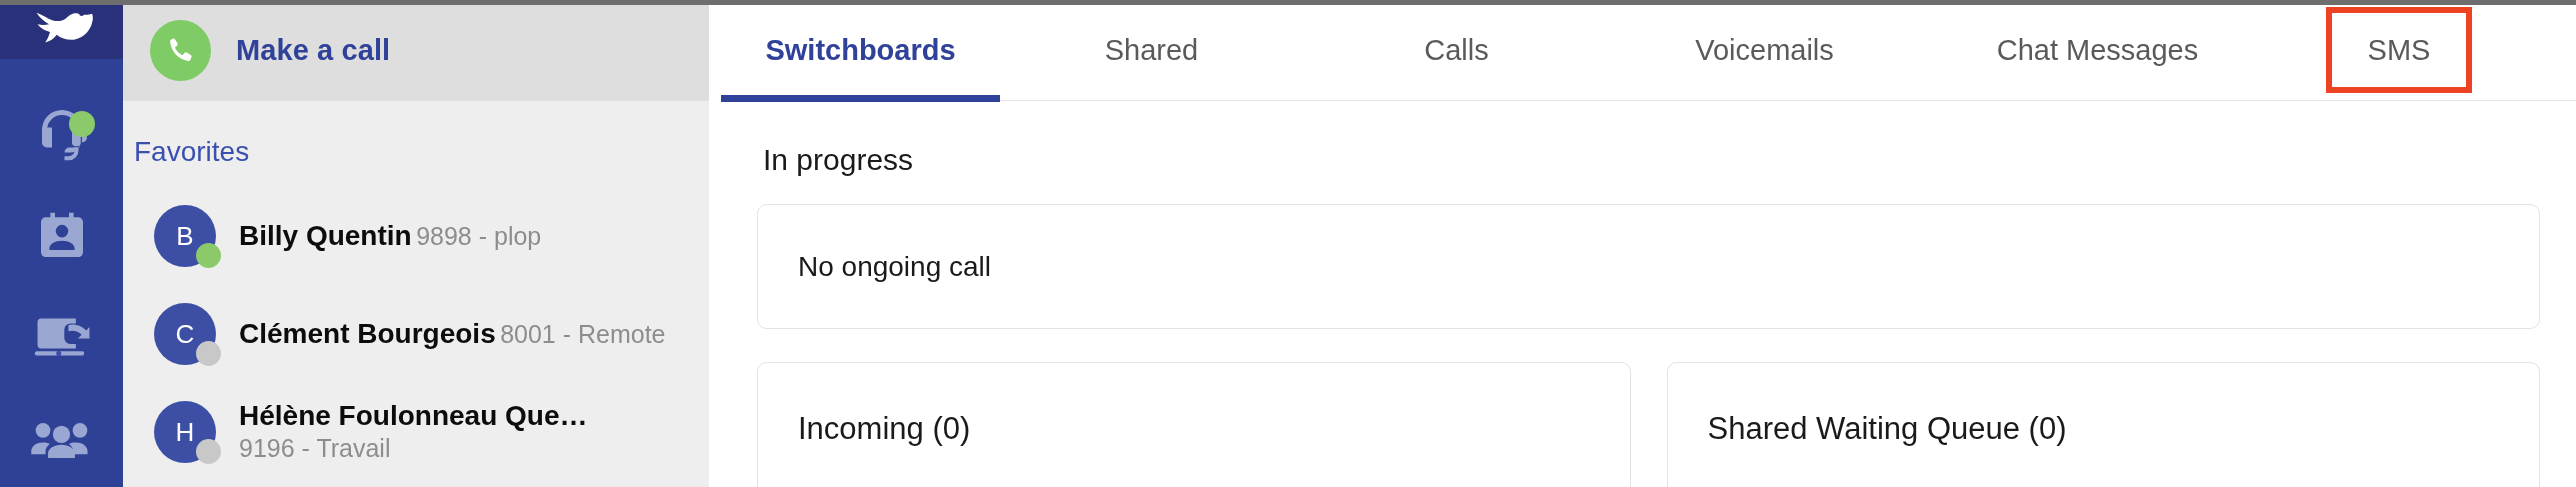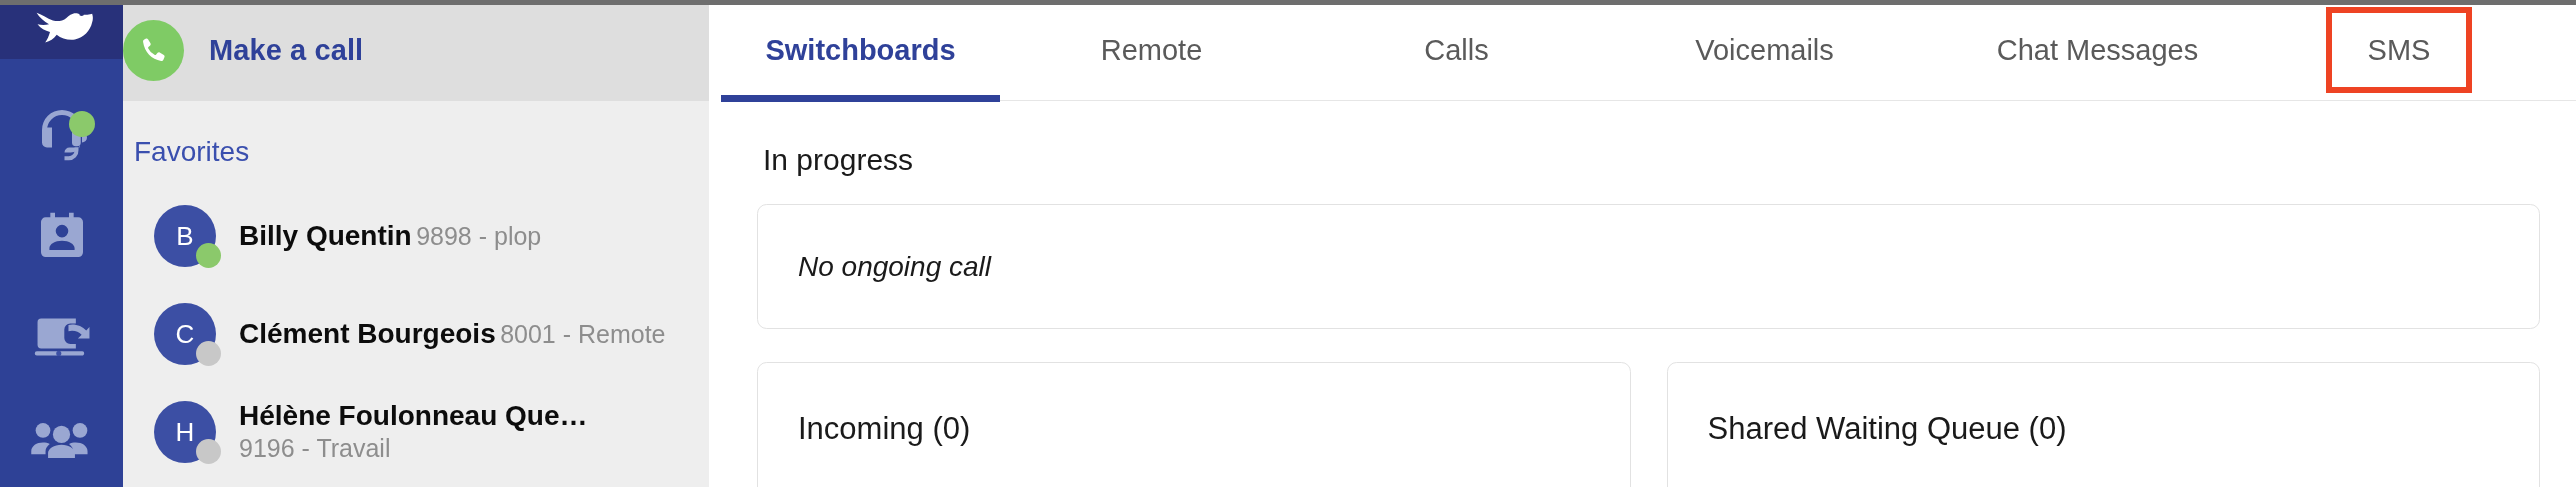--- a/index.html
+++ b/index.html
@@ -81,20 +81,21 @@
     background: #eeeeee;
     display: flex;
     flex-direction: column;
     position: relative;
   }
   .make-call {
     height: 101px;
     background: #dedede;
     display: flex;
     align-items: center;
+    padding-left: 27px;
     gap: 25px;
     cursor: pointer;
   }
   .call-circle {
     width: 61px; height: 61px;
     border-radius: 50%;
     background: #7fcb65;
     display: flex;
     align-items: center;
     justify-content: center;
@@ -221,21 +222,20 @@
   .card {
     background: #ffffff;
     border: 1.9px solid #e2e2e2;
     border-radius: 9.6px;
     margin: 27px 16px 0 36px;
     margin-right: 36px;
     height: 125px;
     display: flex;
     align-items: center;
     padding-left: 40px;
-    font-style: italic;
   }
   .card-text {
     font-size: 28px;
     color: #1a1a1a;
   }
   .cards-row {
     display: flex;
     gap: 36px;
     margin: 33px 36px 0 36px;
   }
@@ -369,21 +369,21 @@
     </div>
   </div>
 
   <div class="main">
 
     <div class="tabbar">
       <div class="tab active" style="width:279px">
         <span>Switchboards</span>
       </div>
       <div class="tab" style="width:303px">
-        <span>Remote</span>
+        <span>Shared</span>
       </div>
       <div class="tab" style="width:307px">
         <span>Calls</span>
       </div>
       <div class="tab" style="width:309px">
         <span>Voicemails</span>
       </div>
       <div class="tab" style="width:357px">
         <span>Chat Messages</span>
       </div>

